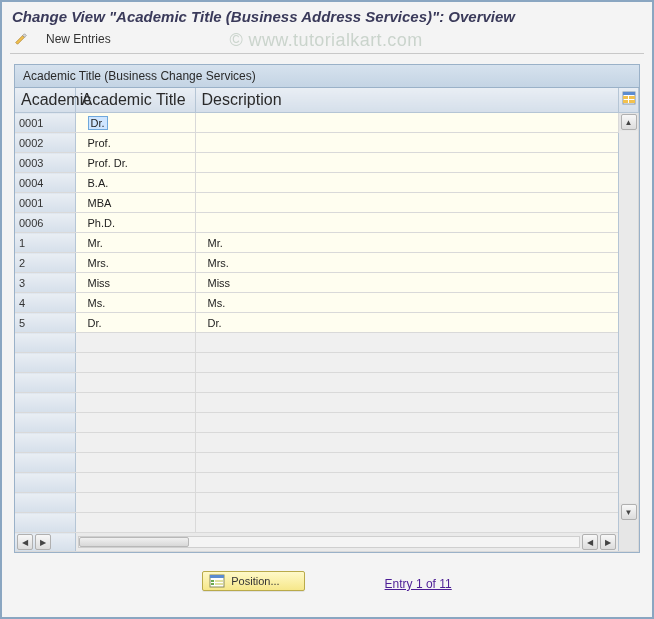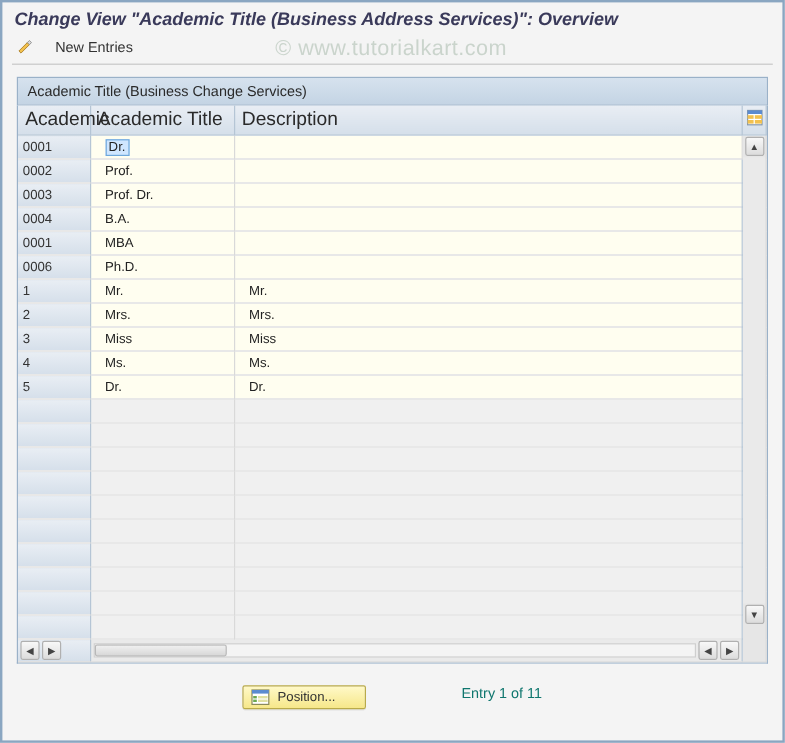--- a/index.html
+++ b/index.html
@@ -165,21 +165,21 @@
       position: absolute;
       left: 0; top: 0; bottom: 0;
       width: 110px;
       background: linear-gradient(#f0f0f0,#d8d8d8);
       border: 1px solid #b8b8b8;
       border-radius: 2px;
     }
 
     .footer {
       display: flex;
-      align-items: flex-start;
+      align-items: flex-end;
       justify-content: center;
       gap: 80px;
       padding: 14px 0 8px 0;
     }
     .pos-btn {
       display: inline-flex;
       align-items: center;
       background: linear-gradient(#fff9c8,#f6e78a);
       border: 1px solid #b9aa4a;
       border-radius: 2px;
@@ -187,21 +187,21 @@
       font-size: 11px;
       color: #333;
       height: 20px;
       box-shadow: 0 1px 0 rgba(0,0,0,.08);
     }
     .pos-icon {
       width: 16px; height: 14px;
       display: inline-flex; align-items:center; justify-content:center;
       margin-right: 6px;
     }
-    .entry-status { font-size: 12px; color: #0f766e; }
+    .entry-status { font-size: 12px; color: #4c1d95; text-decoration: underline; }
 
     .watermark {
       position: absolute;
       top: 28px; left: 0; right: 2px;
       text-align: center;
       font-size: 18px;
       color: rgba(167,186,172,.55);
       letter-spacing: .4px;
       pointer-events: none;
     }

